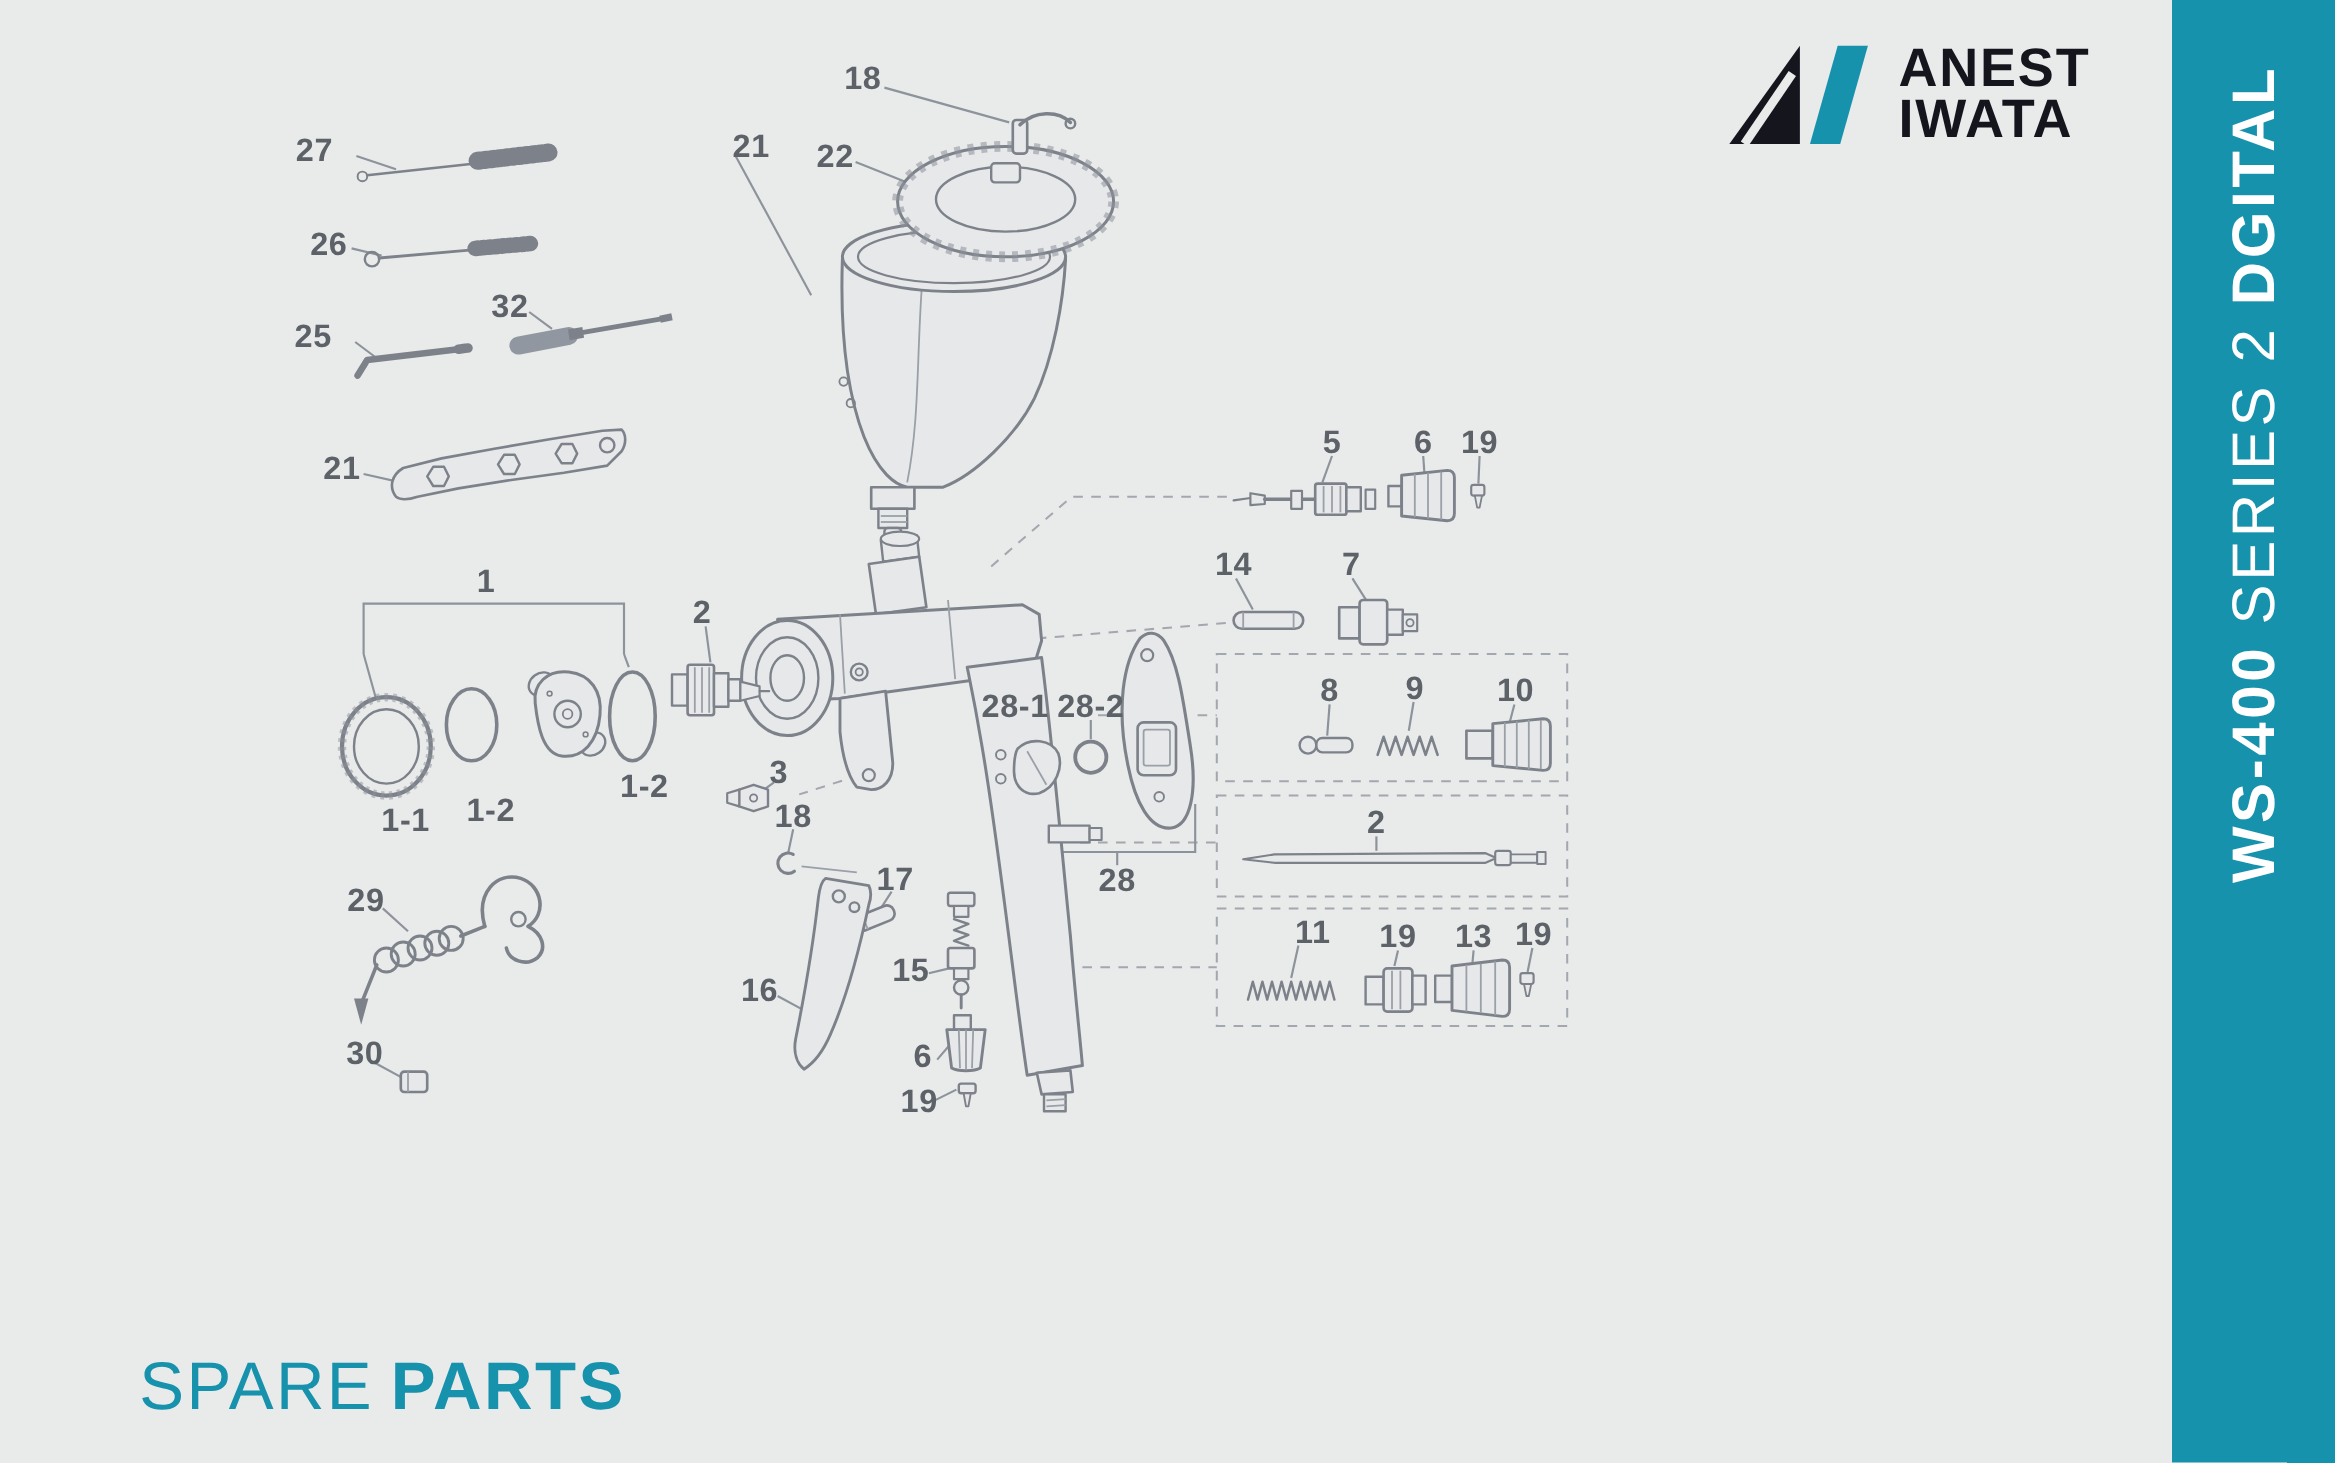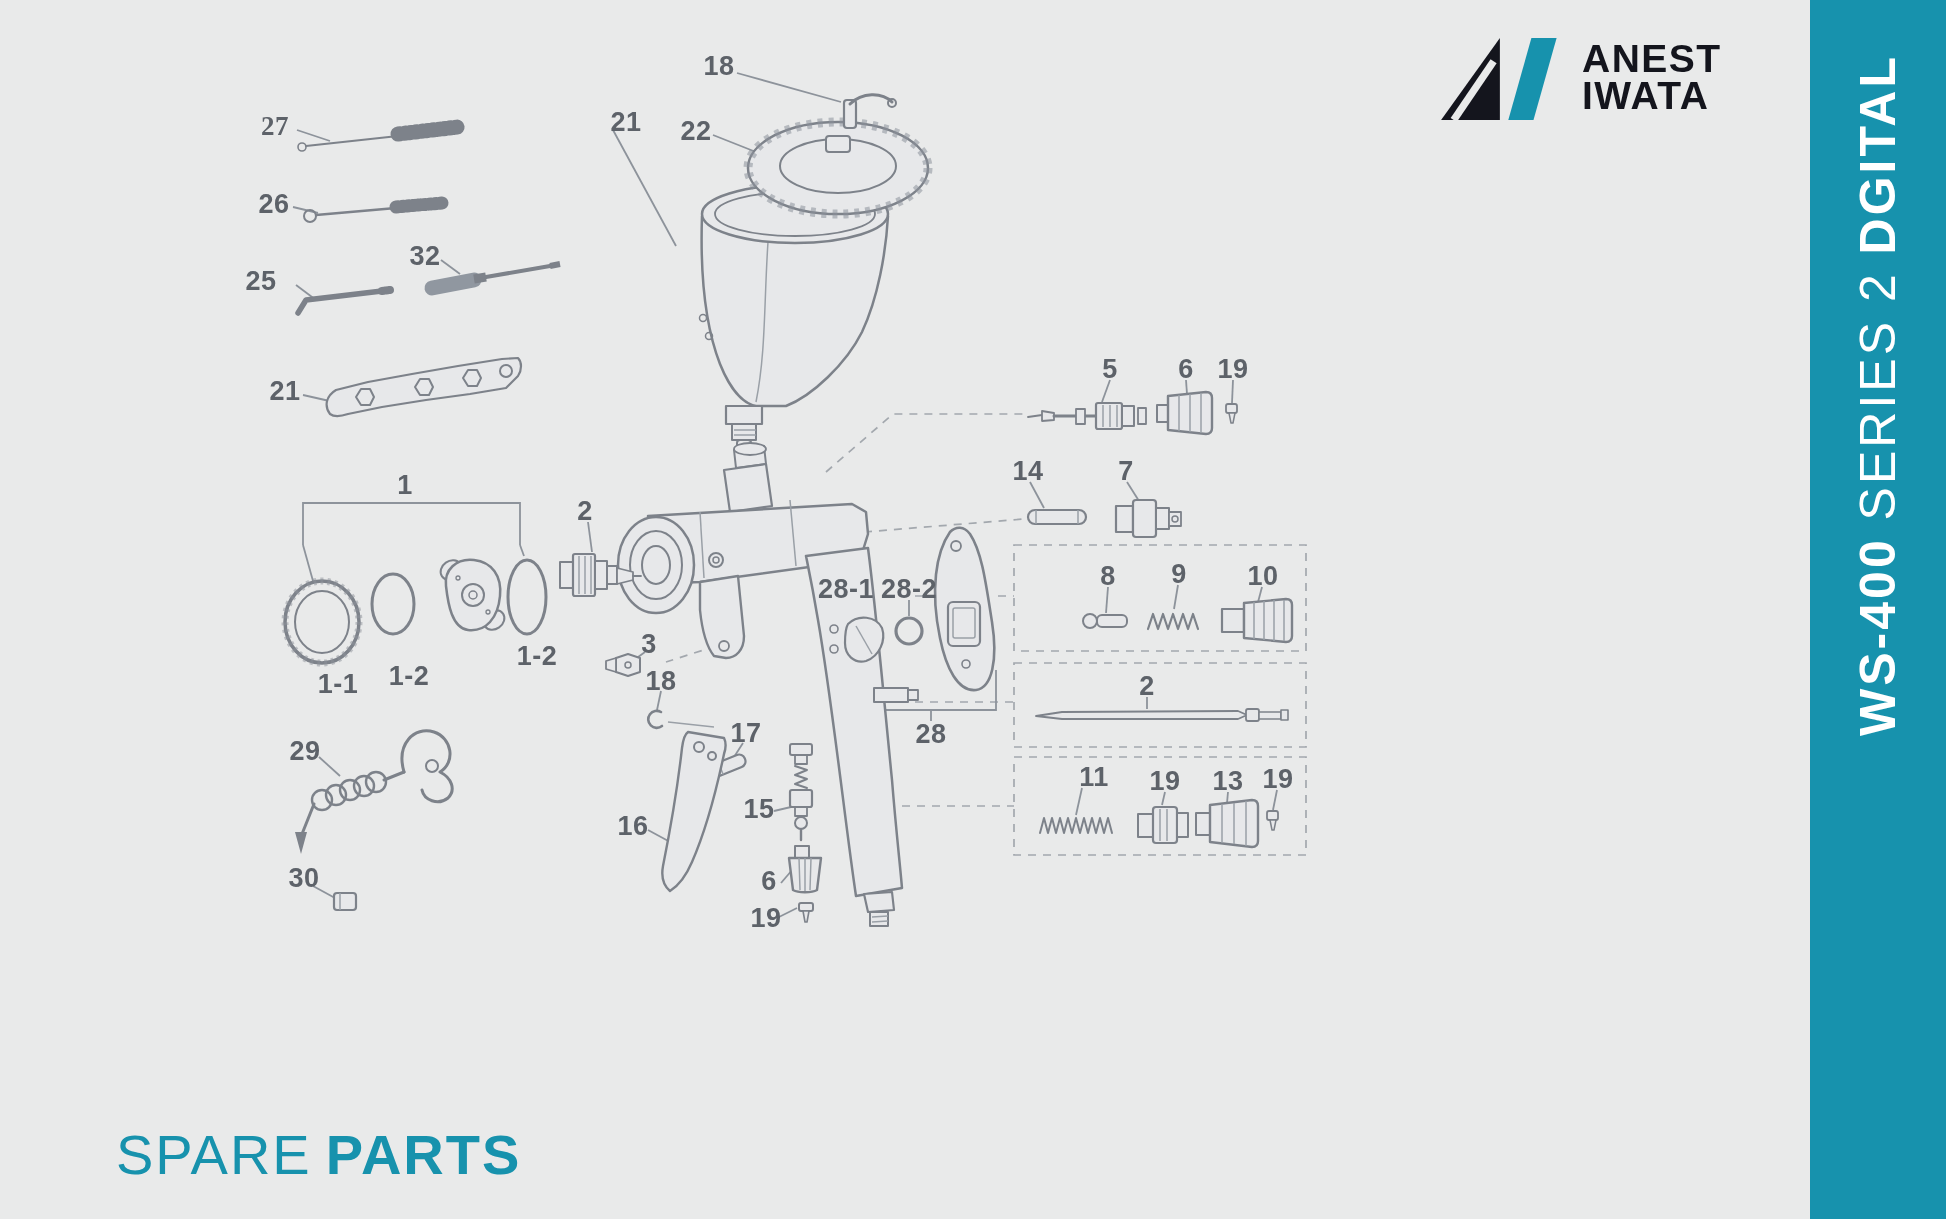--- a/index.html
+++ b/index.html
@@ -20,21 +20,21 @@
   .dash{stroke:#a3a8ae;stroke-width:1.7;fill:none;stroke-dasharray:8 7;}
   
   .callouts{position:absolute;inset:0;}
   .callout{
     position:absolute; transform:translate(-50%,-50%);
     font-weight:700; font-size:27px; color:var(--label); letter-spacing:.5px;
     white-space:nowrap;
   }
   
   .logo{position:absolute; left:1438px; top:36px; display:flex; gap:16px; align-items:center;}
-  .logo-text{color:#14151d; font-weight:800; font-size:39px; line-height:.94; letter-spacing:1.5px;}
+  .logo-text{color:#14151d; font-weight:800; font-size:45px; line-height:.94; letter-spacing:1.5px;}
   
   .banner{position:absolute; top:0; right:0; width:136px; height:100%; background:var(--accent);}
   .banner-text{
     position:absolute; top:54px; left:50%;
     transform:translateX(-50%) rotate(180deg);
     writing-mode:vertical-rl; white-space:nowrap;
     color:#ffffff; font-size:50px; letter-spacing:3px;
   }
   .banner-model{font-weight:700;}
   .banner-series{font-weight:300;}
@@ -373,21 +373,21 @@
       <path class="sf" stroke-width="2.6" d="M950,532 C936,552 930,590 940,638 C946,668 958,692 976,690 C992,688 998,660 992,622
            C986,584 982,552 970,534 C964,526 956,526 950,532 Z"></path>
       <circle cx="956" cy="546" r="5" class="s" stroke-width="1.8"></circle>
       <rect x="948" y="602" width="32" height="44" rx="5" class="s" stroke-width="2.2" fill="#dfe1e3"></rect>
       <rect x="953" y="608" width="22" height="30" rx="2" class="thin" fill="#eceeef"></rect>
       <circle cx="966" cy="664" r="4" class="s" stroke-width="1.6"></circle>
     </g>
   </svg>
 
   <div class="callouts">
-      <div class="callout" style="left: 275px; top: 126px; font-family: Liberation Serif, serif;">27</div>
+      <div class="callout" style="left: 262px; top: 126px;">27</div>
       <div class="callout" style="left: 274px; top: 204px;">26</div>
       <div class="callout" style="left: 261px; top: 281px;">25</div>
       <div class="callout" style="left: 425px; top: 256px;">32</div>
       <div class="callout" style="left: 285px; top: 391px;">21</div>
       <div class="callout" style="left: 598px; top: 122px; margin-left: 28px;">21</div>
       <div class="callout" style="left: 719px; top: 66px;">18</div>
       <div class="callout" style="left: 696px; top: 131px;">22</div>
       <div class="callout" style="left: 405px; top: 485px;">1</div>
       <div class="callout" style="left: 338px; top: 684px;">1-1</div>
       <div class="callout" style="left: 409px; top: 676px;">1-2</div>

